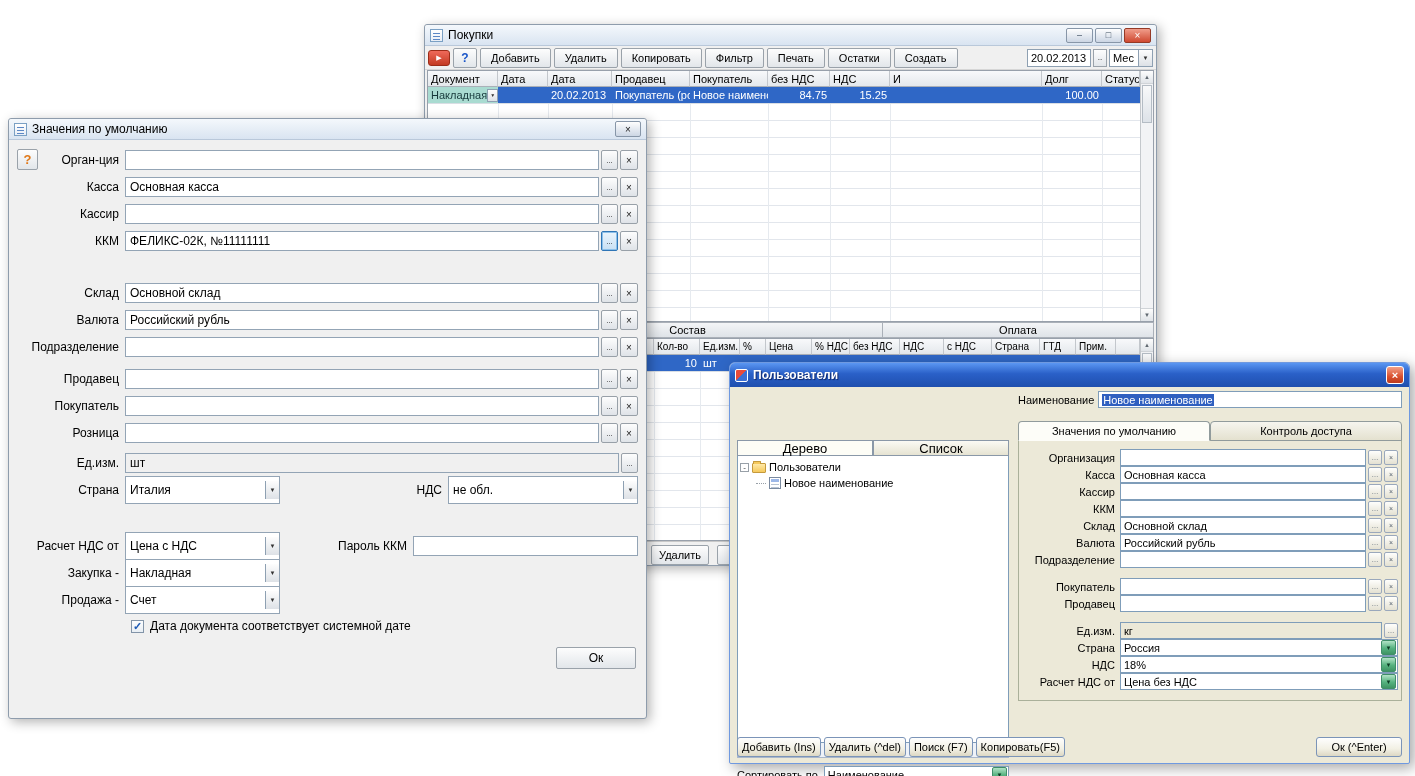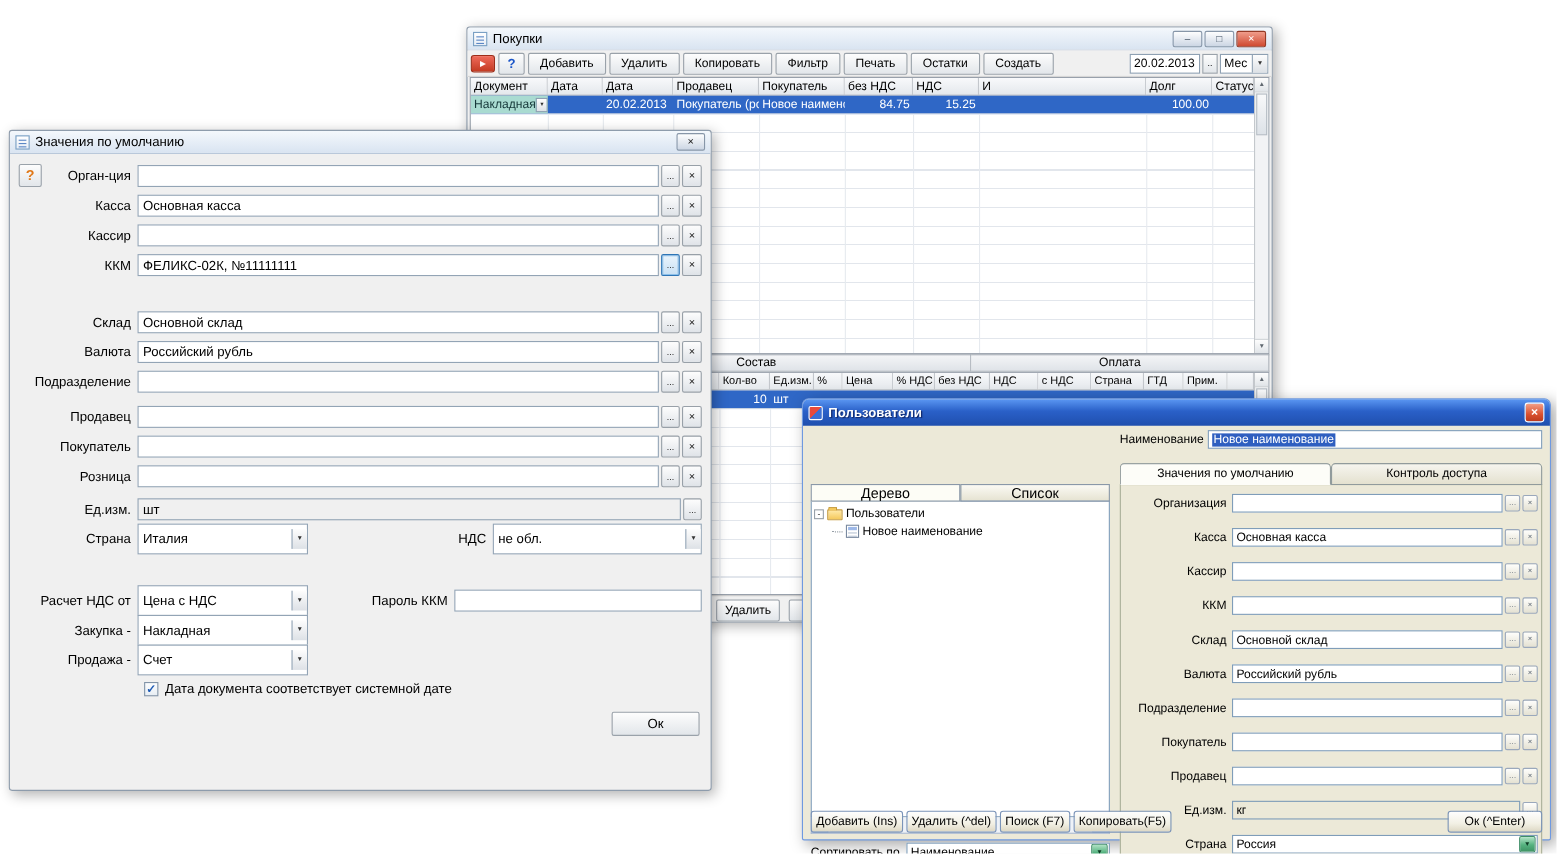--- a/index.html
+++ b/index.html
@@ -127,21 +127,21 @@
   .xbtn.ok{margin-left:auto;width:86px;}
   .uright{position:absolute;left:288px;top:28px;right:7px;}
   .namerow{display:flex;align-items:center;gap:4px;}
   .nlabel{flex:none;white-space:nowrap;}
   .xp-field{flex:1;height:17px;border:1px solid #7f9db9;background:#fff;font-size:11px;display:flex;align-items:center;padding:0 3px;overflow:hidden;white-space:nowrap;}
   .xp-field .sel{background:#2f5fc0;color:#fff;padding:0 1px;}
   .rtabs{display:flex;margin-top:12px;position:relative;top:1px;}
   .rtab{flex:1;height:20px;border:1px solid #919b9c;border-radius:4px 4px 0 0;background:linear-gradient(#f6f5ef,#e4e1cf);display:flex;align-items:center;justify-content:center;font-size:11px;white-space:nowrap;overflow:hidden;}
   .rtab.active{background:#fdfdf8;border-bottom-color:#fdfdf8;z-index:2;}
   .tabpage{border:1px solid #aab09a;padding:8px 3px 10px 3px;background:#ece9d8;}
-  .xrow{display:flex;align-items:center;height:17px;margin-bottom:14px;}
+  .xrow{display:flex;align-items:center;height:17px;margin-bottom:0;}
   .xlabel{flex:none;width:98px;text-align:right;padding-right:5px;white-space:nowrap;overflow:hidden;font-size:11px;}
   .xp-mini{flex:none;width:14px;height:15px;margin-left:2px;border:1px solid #9aa8bc;border-radius:2px;background:linear-gradient(#fefefc,#e4e1d2);font-size:7px;color:#55616e;display:flex;align-items:center;justify-content:center;}
   .xrow .ro{background:#ece9d8;}
   .xgap{margin-top:10px;}
 </style>
 </head>
 <body>
 
 <div class="win classic" id="w-purch">
   <div class="c-titlebar">
@@ -512,20 +512,24 @@
       </div>
       <div class="xrow">
         <span class="xlabel">НДС</span>
         <span class="xcombo">
           <span class="txt">18%</span>
           <span class="xdrop">▼</span>
         </span>
       </div>
       <div class="xrow">
         <span class="xlabel">Расчет НДС от</span>
+        <span class="xcombo">
+          <span class="txt">Цена без НДС</span>
+          <span class="xdrop">▼</span>
+        </span>
       </div>
     </div>
   </div>
 
   <div class="ubtns">
     <button class="xbtn">Добавить (Ins)</button>
     <button class="xbtn">Удалить (^del)</button>
     <button class="xbtn">Поиск (F7)</button>
     <button class="xbtn">Копировать(F5)</button>
     <button class="xbtn ok">Ок (^Enter)</button>

